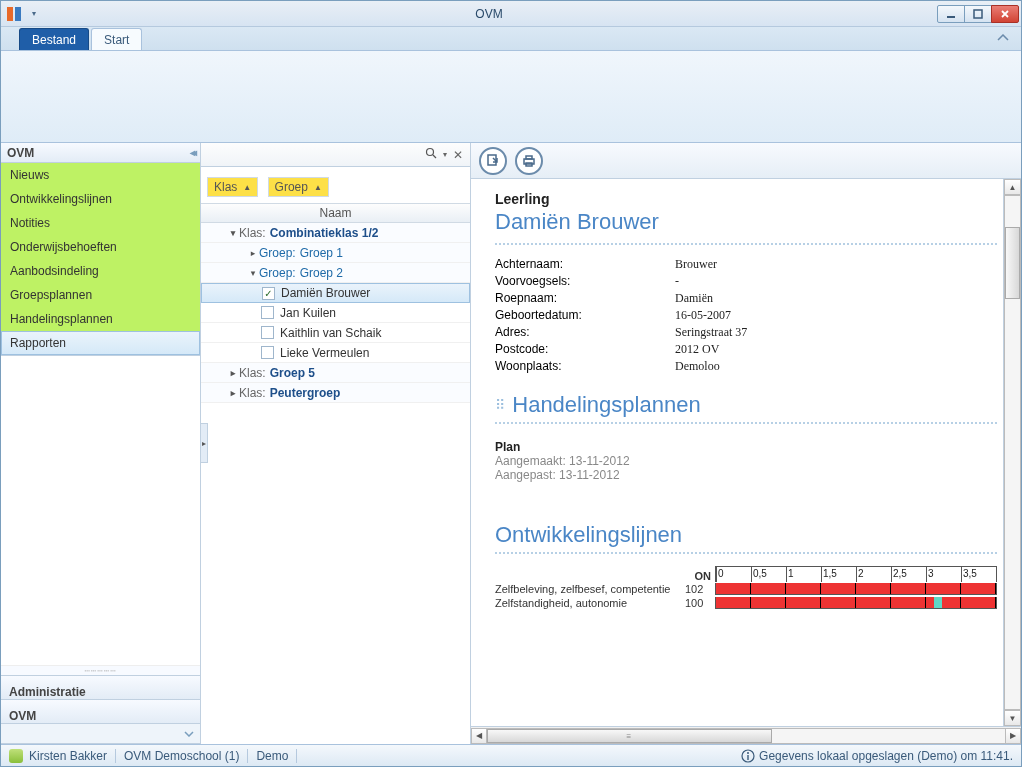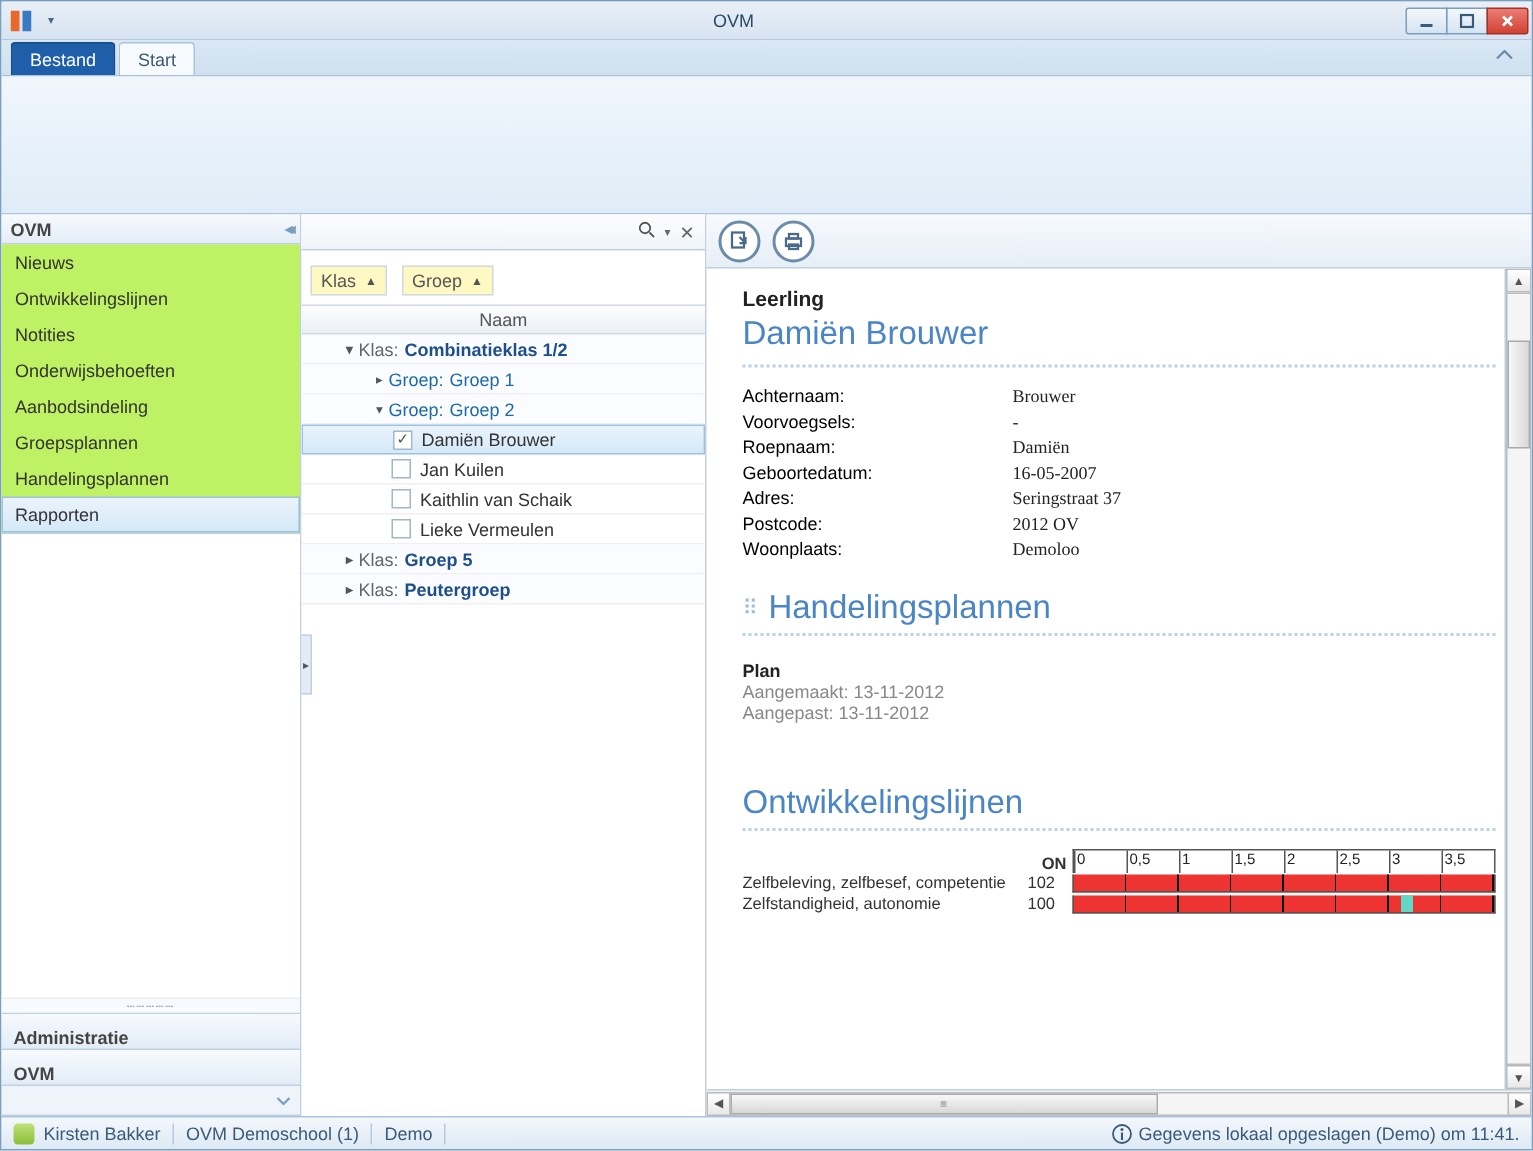--- a/index.html
+++ b/index.html
@@ -12,21 +12,21 @@
   .titlebar .app-icon svg{display:block;}
   .titlebar .qat-dd { width:12px; height:20px; display:flex; align-items:center; justify-content:center; color:#4a6a8a; font-size:8px; margin-left:2px; border:1px solid transparent;}
   .titlebar .title { flex:1; text-align:center; color:#2a4a6a; font-size:12px; }
   .win-btns { display:flex; margin-right:2px; }
   .win-btn { width:28px; height:18px; border:1px solid #7a9ebd; margin-left:-1px; background:linear-gradient(#f4f8fc,#d5e3f1); display:flex; align-items:center; justify-content:center; color:#3a5a7a;}
   .win-btn:first-child{border-top-left-radius:2px; border-bottom-left-radius:2px;}
   .win-btn.close { background:linear-gradient(#ea7d74,#d14334); color:#fff; border-color:#a93026; border-top-right-radius:2px; border-bottom-right-radius:2px;}
   .win-btn svg { display:block; }
 
   
-  .ribbon-tabs { height:24px; background:linear-gradient(#dae8f4,#cfe0ef); display:flex; align-items:center; padding-left:6px; border-bottom:1px solid #a9c2dd;}
+  .ribbon-tabs { height:24px; background:linear-gradient(#dae8f4,#cfe0ef); display:flex; align-items:center; padding-left:18px; border-bottom:1px solid #a9c2dd;}
   .r-tab { padding:4px 12px 3px; font-size:12px; margin-right:2px; border:1px solid transparent; border-bottom:none;}
   .r-tab.file { background:#1f5ea8; color:#fff; border-color:#174a86; border-radius:3px 3px 0 0;}
   .r-tab.start { background:#f7fbfe; border-color:#a9c2dd; border-radius:3px 3px 0 0; color:#3a5a7a;}
   .ribbon-collapse { margin-left:auto; margin-right:8px; color:#6b8bab; font-size:10px; padding:2px 4px;}
   .ribbon-body { height:92px; background:linear-gradient(#f0f6fc,#dfecf7); border-bottom:1px solid #a9c2dd;}
 
   
   .content { flex:1; display:flex; min-height:0; }
 
   
@@ -41,21 +41,21 @@
   .nav-section { height:24px; display:flex; align-items:flex-end; padding:0 8px; background:linear-gradient(#f7faff,#e3ecf6); border-bottom:1px solid #c0d0e0; font-weight:bold; color:#444;}
   .nav-config { height:20px; border-bottom:1px solid #c0d0e0; display:flex; justify-content:flex-end; align-items:center; padding:0 6px; color:#7a9ebd;}
   .nav-config svg{display:block;}
 
   
   .middle { width:270px; display:flex; flex-direction:column; border-right:1px solid #c0d0e0; background:#fff;}
   .searchbar { height:24px; border-bottom:1px solid #c0d0e0; display:flex; align-items:center; padding:0 4px; background:linear-gradient(#fdfdfd,#f0f4f8);}
   .searchbar input { flex:1; border:none; outline:none; background:transparent; font-size:12px;}
   .searchbar .sicon { color:#666; padding:0 3px; font-size:12px;}
   .groupers { padding:10px 6px 6px; color:#555;}
-  .grouper { display:inline-flex; align-items:center; background:#fef9c3; border:1px solid #d0dae4; padding:2px 6px; margin-right:6px;}
+  .grouper { display:inline-flex; align-items:center; background:#fde047; border:1px solid #d0dae4; padding:2px 6px; margin-right:6px;}
   .grouper .tri { margin-left:6px; font-size:8px;}
   .col-header { height:20px; background:linear-gradient(#fdfdfd,#e9eff5); border-top:1px solid #d0dae4; border-bottom:1px solid #d0dae4; display:flex; align-items:center; justify-content:center; color:#555;}
   .tree { overflow:auto; flex:1; position:relative;}
   .tree-row { display:flex; align-items:center; height:20px; border-bottom:1px solid #f0f0f0; padding-left:6px;}
   .tree-row.group { background:#fafcff; font-weight:bold; color:#1e4f8a;}
   .tree-row.group .prefix { color:#666; font-weight:normal; margin-right:4px;}
   .tree-row .exp { width:12px; color:#555; font-size:9px; text-align:center;}
   .tree-row.leaf { padding-left:0;}
   .tree-row.leaf .chk { width:13px; height:13px; border:1px solid #9fb6cc; background:#fff; margin-right:6px; display:flex; align-items:center; justify-content:center; font-size:10px; color:#2a6a2a;}
   .tree-row.selected { background:linear-gradient(#eaf3fb,#d5e9f8); border:1px solid #9ec1e0; height:20px;}

